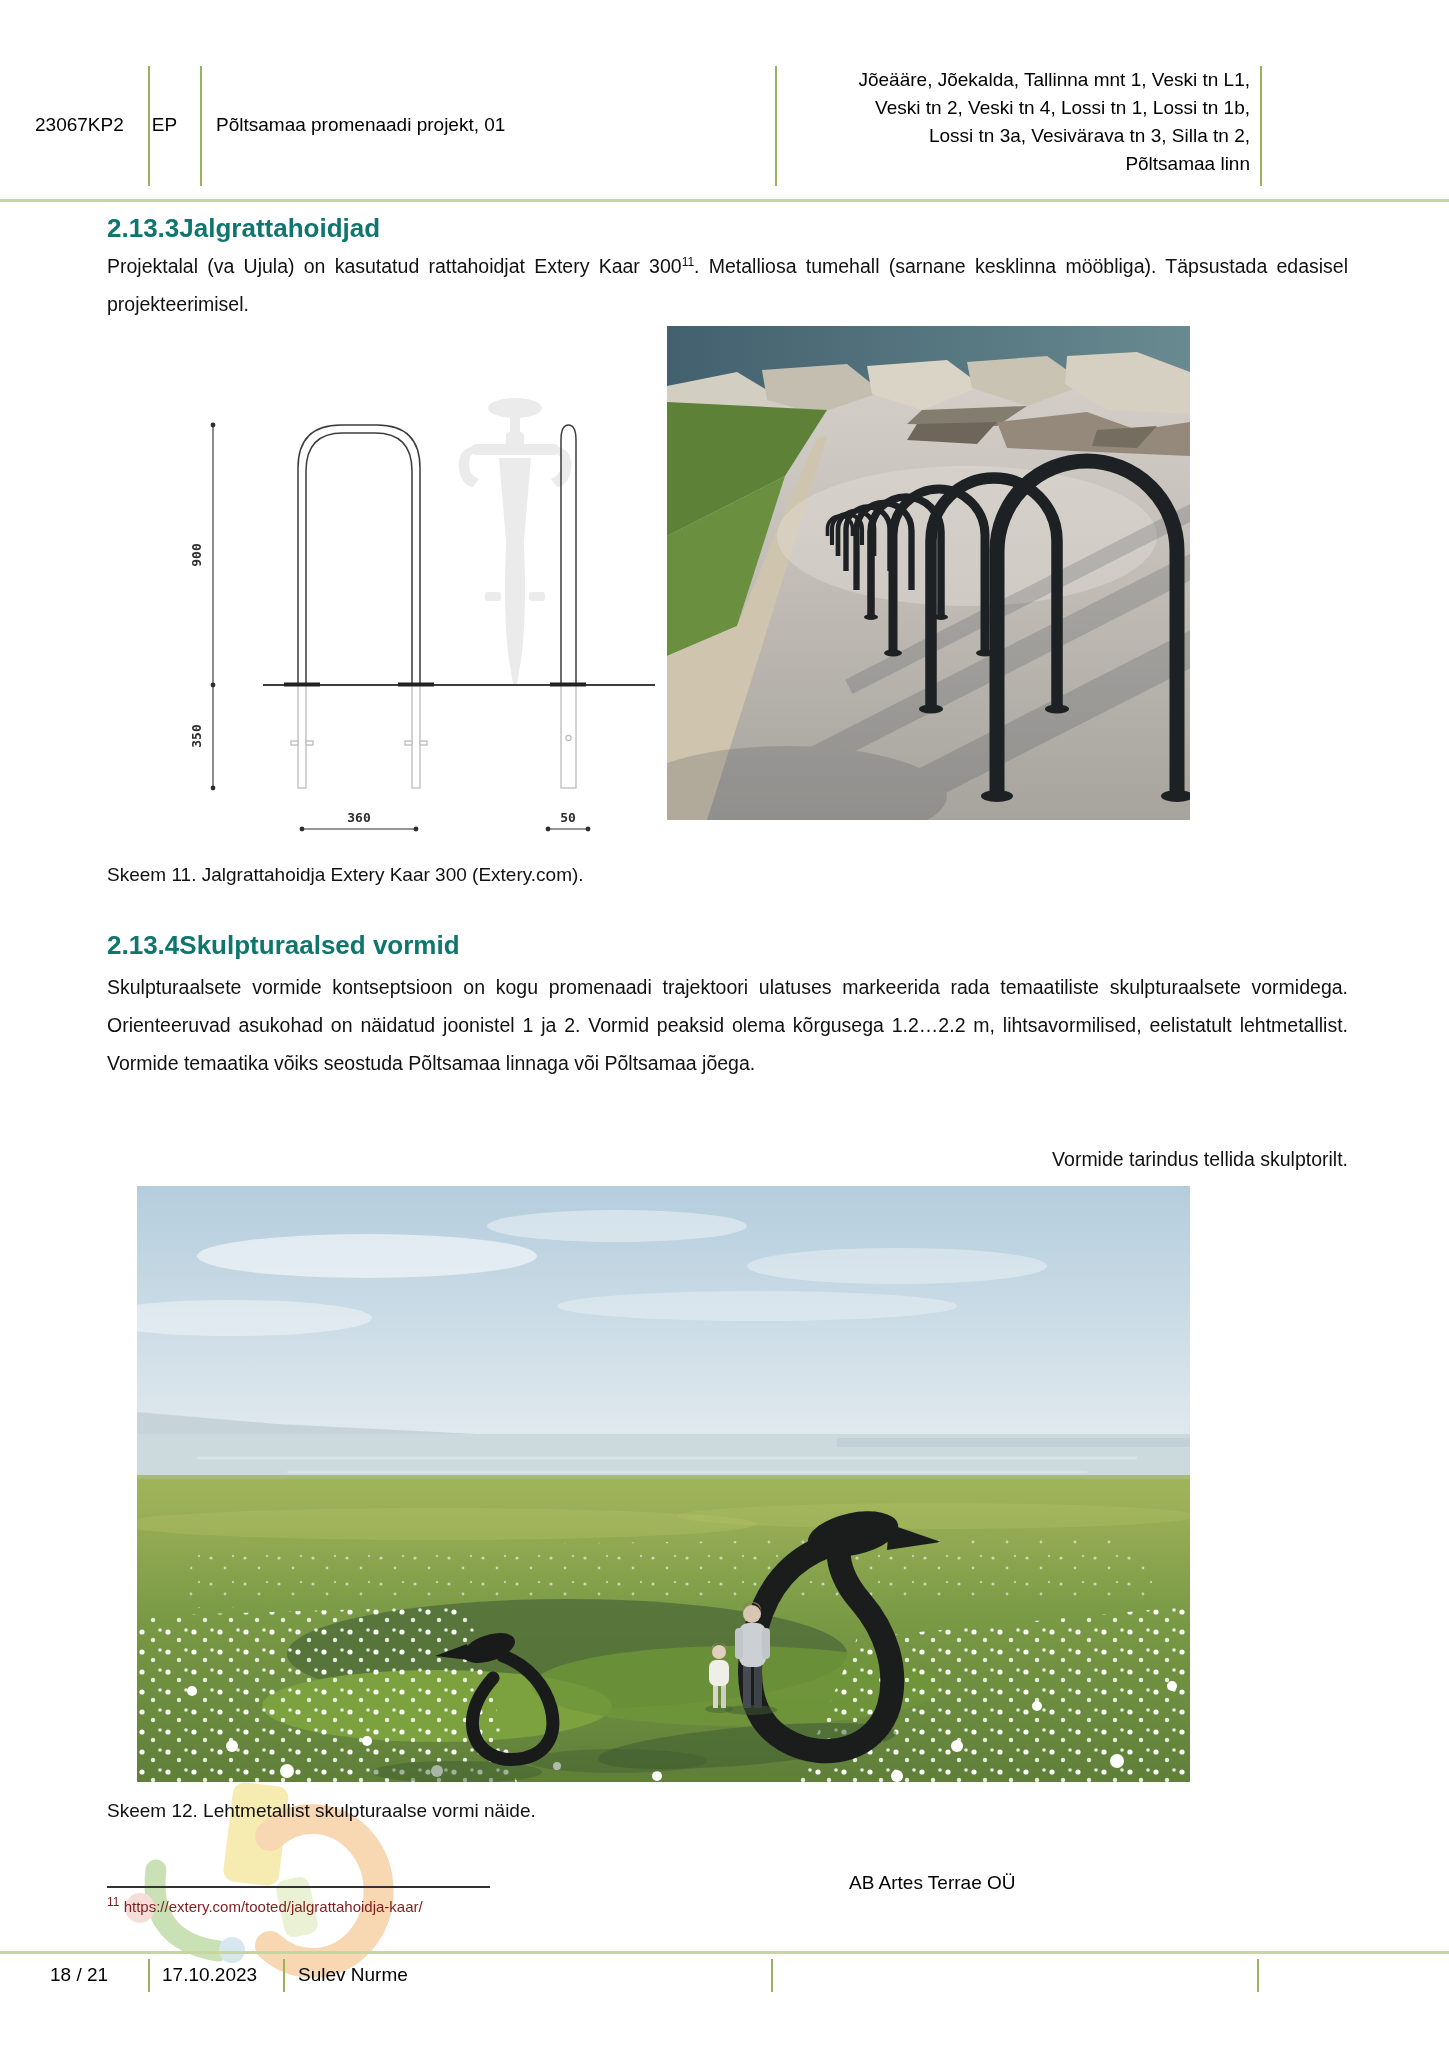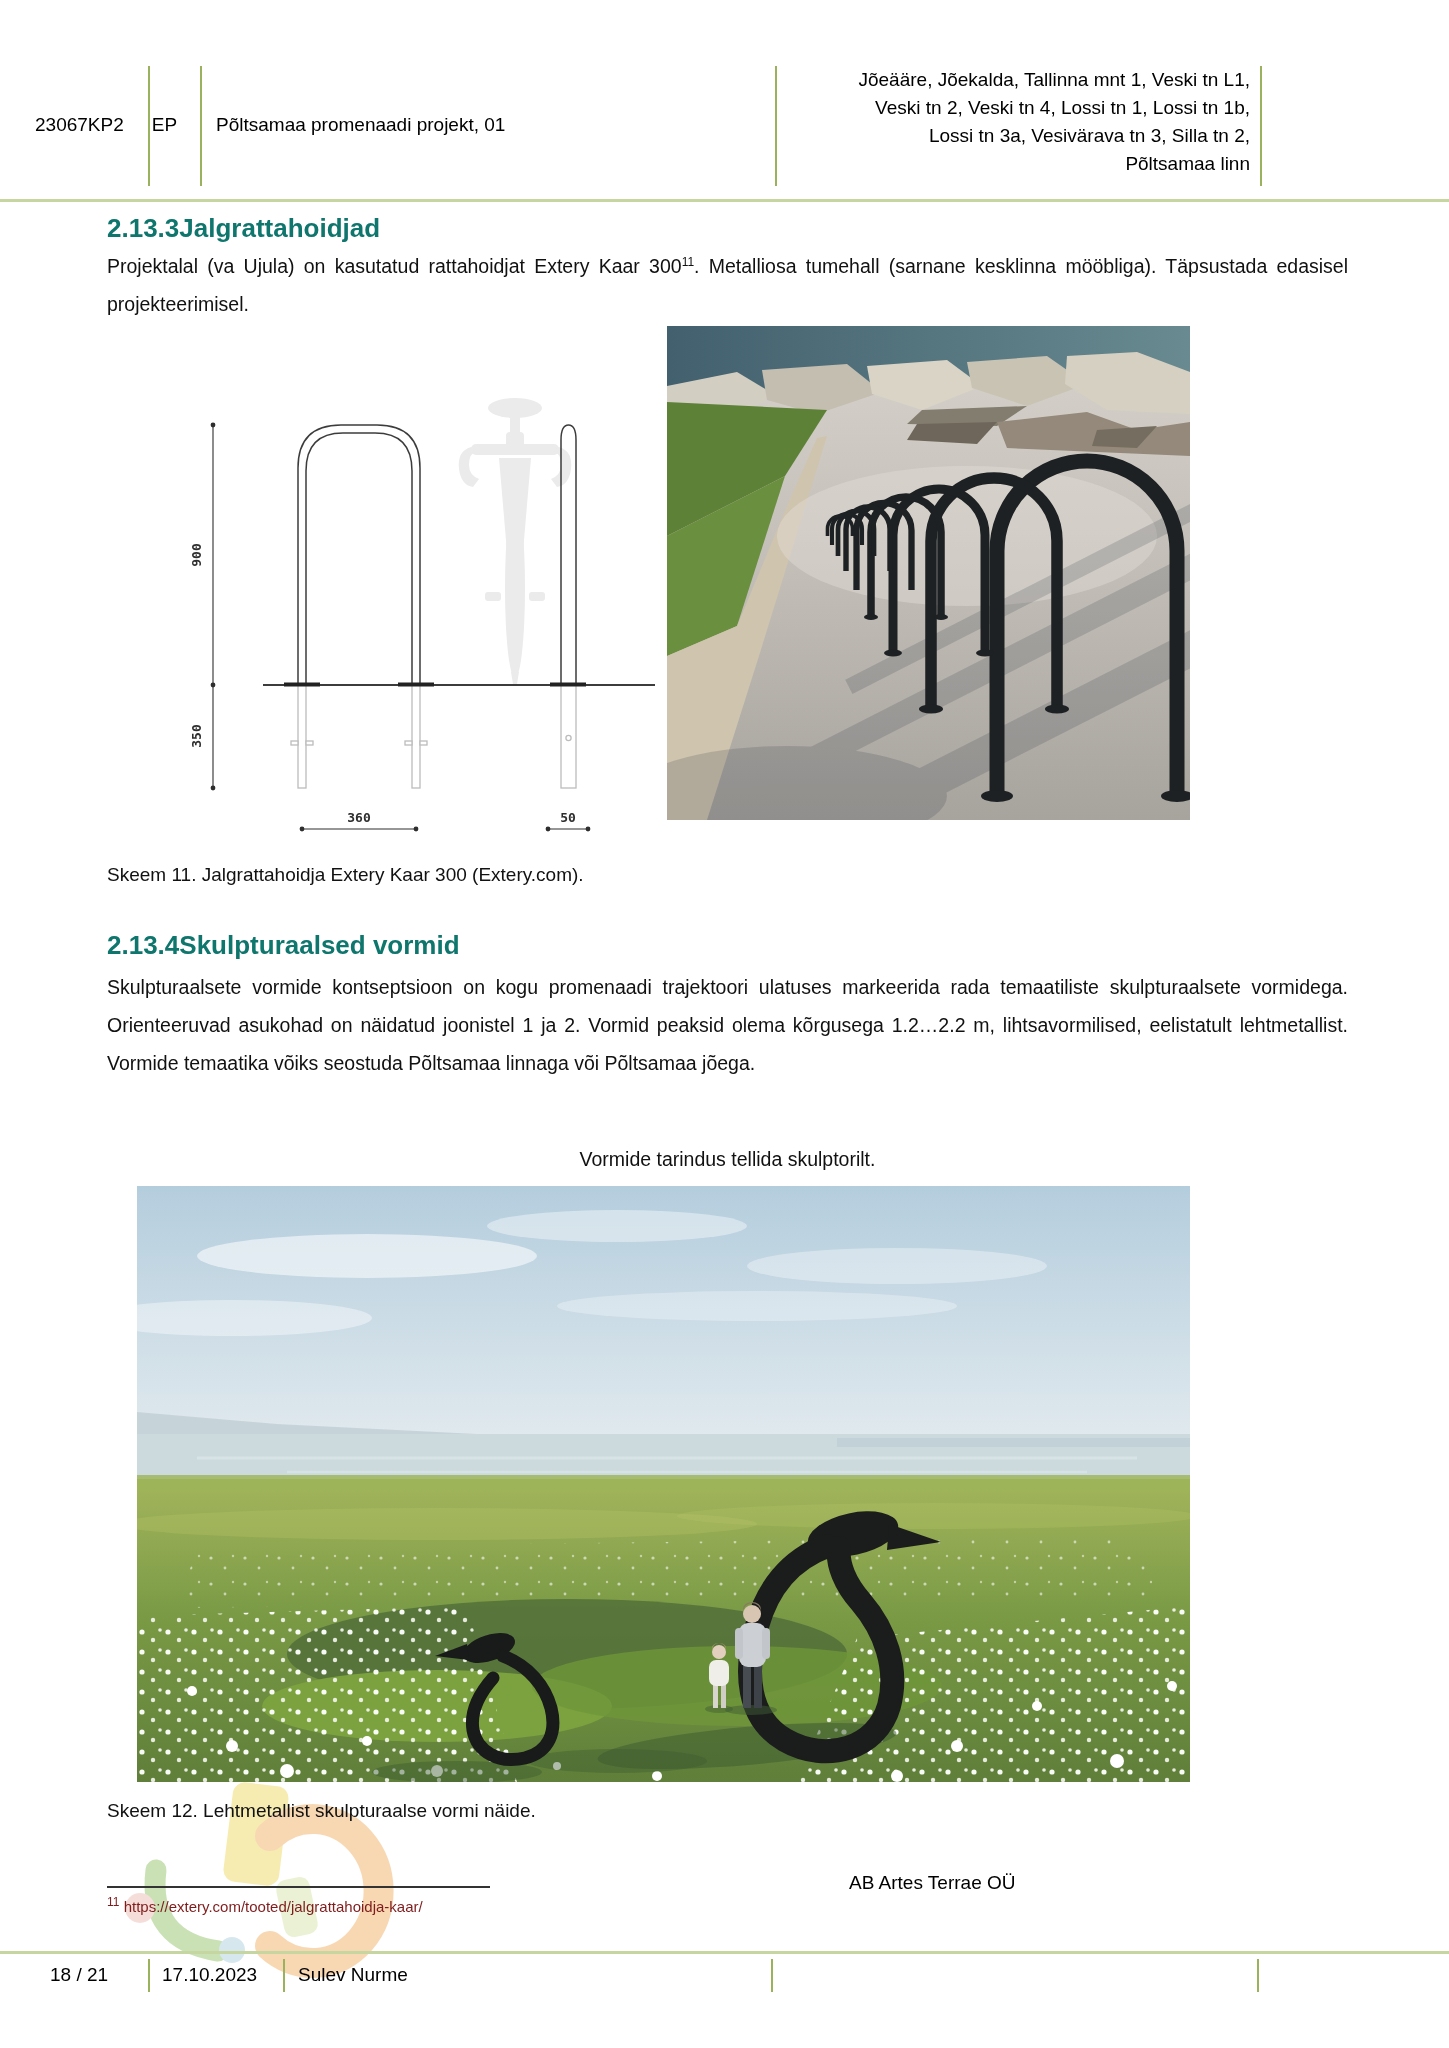--- a/index.html
+++ b/index.html
@@ -189,21 +189,21 @@
   </svg>
 
   <div class="caption" style="top:864px">Skeem 11. Jalgrattahoidja Extery Kaar 300 (Extery.com).</div>
 
   <div class="heading" style="top:930px">
     <span class="hnum">2.13.4</span><span>Skulpturaalsed vormid</span>
   </div>
 
   <div class="body-par" style="top:968px">Skulpturaalsete vormide kontseptsioon on kogu promenaadi trajektoori ulatuses markeerida rada temaatiliste skulpturaalsete vormidega. Orienteeruvad asukohad on näidatud joonistel 1 ja 2. Vormid peaksid olema kõrgusega 1.2…2.2 m, lihtsavormilised, eelistatult lehtmetallist. Vormide temaatika võiks seostuda Põltsamaa linnaga või Põltsamaa jõega.</div>
 
-  <div class="body-par" style="top:1140px;text-align:center">Vormide tarindus tellida skulptorilt.</div>
+  <div class="body-par" style="top:1140px;text-align:right">Vormide tarindus tellida skulptorilt.</div>
 
   <svg style="position:absolute;left:137px;top:1186px" width="1053" height="596" viewBox="0 0 1053 596">
     <defs>
       <linearGradient id="skyG" x1="0" y1="0" x2="0" y2="1">
         <stop offset="0" stop-color="#b4cddd"></stop>
             <stop offset="1" stop-color="#e3ebef"></stop>
       </linearGradient>
       <linearGradient id="meadowG" x1="0" y1="0" x2="0" y2="1">
         <stop offset="0" stop-color="#a3b55c"></stop>
             <stop offset="0.45" stop-color="#7a9a45"></stop>

